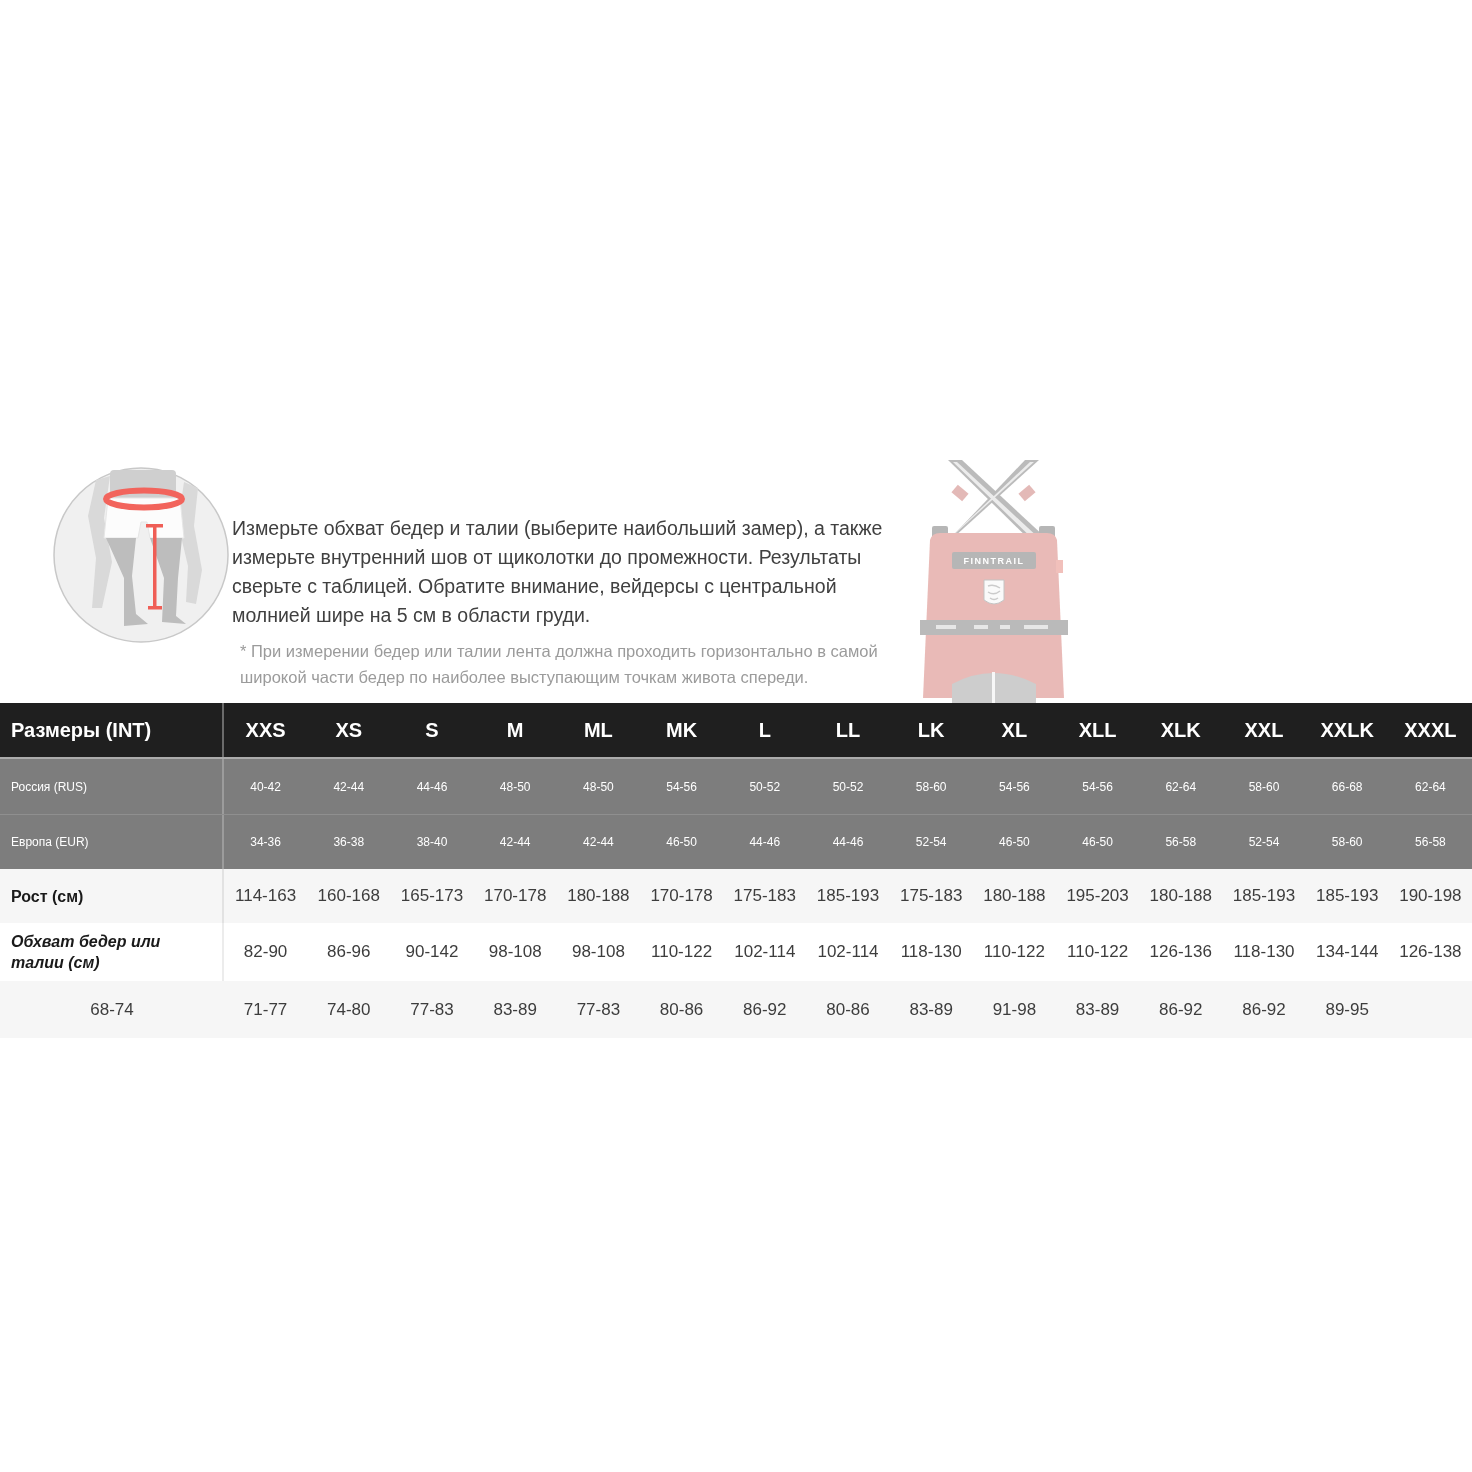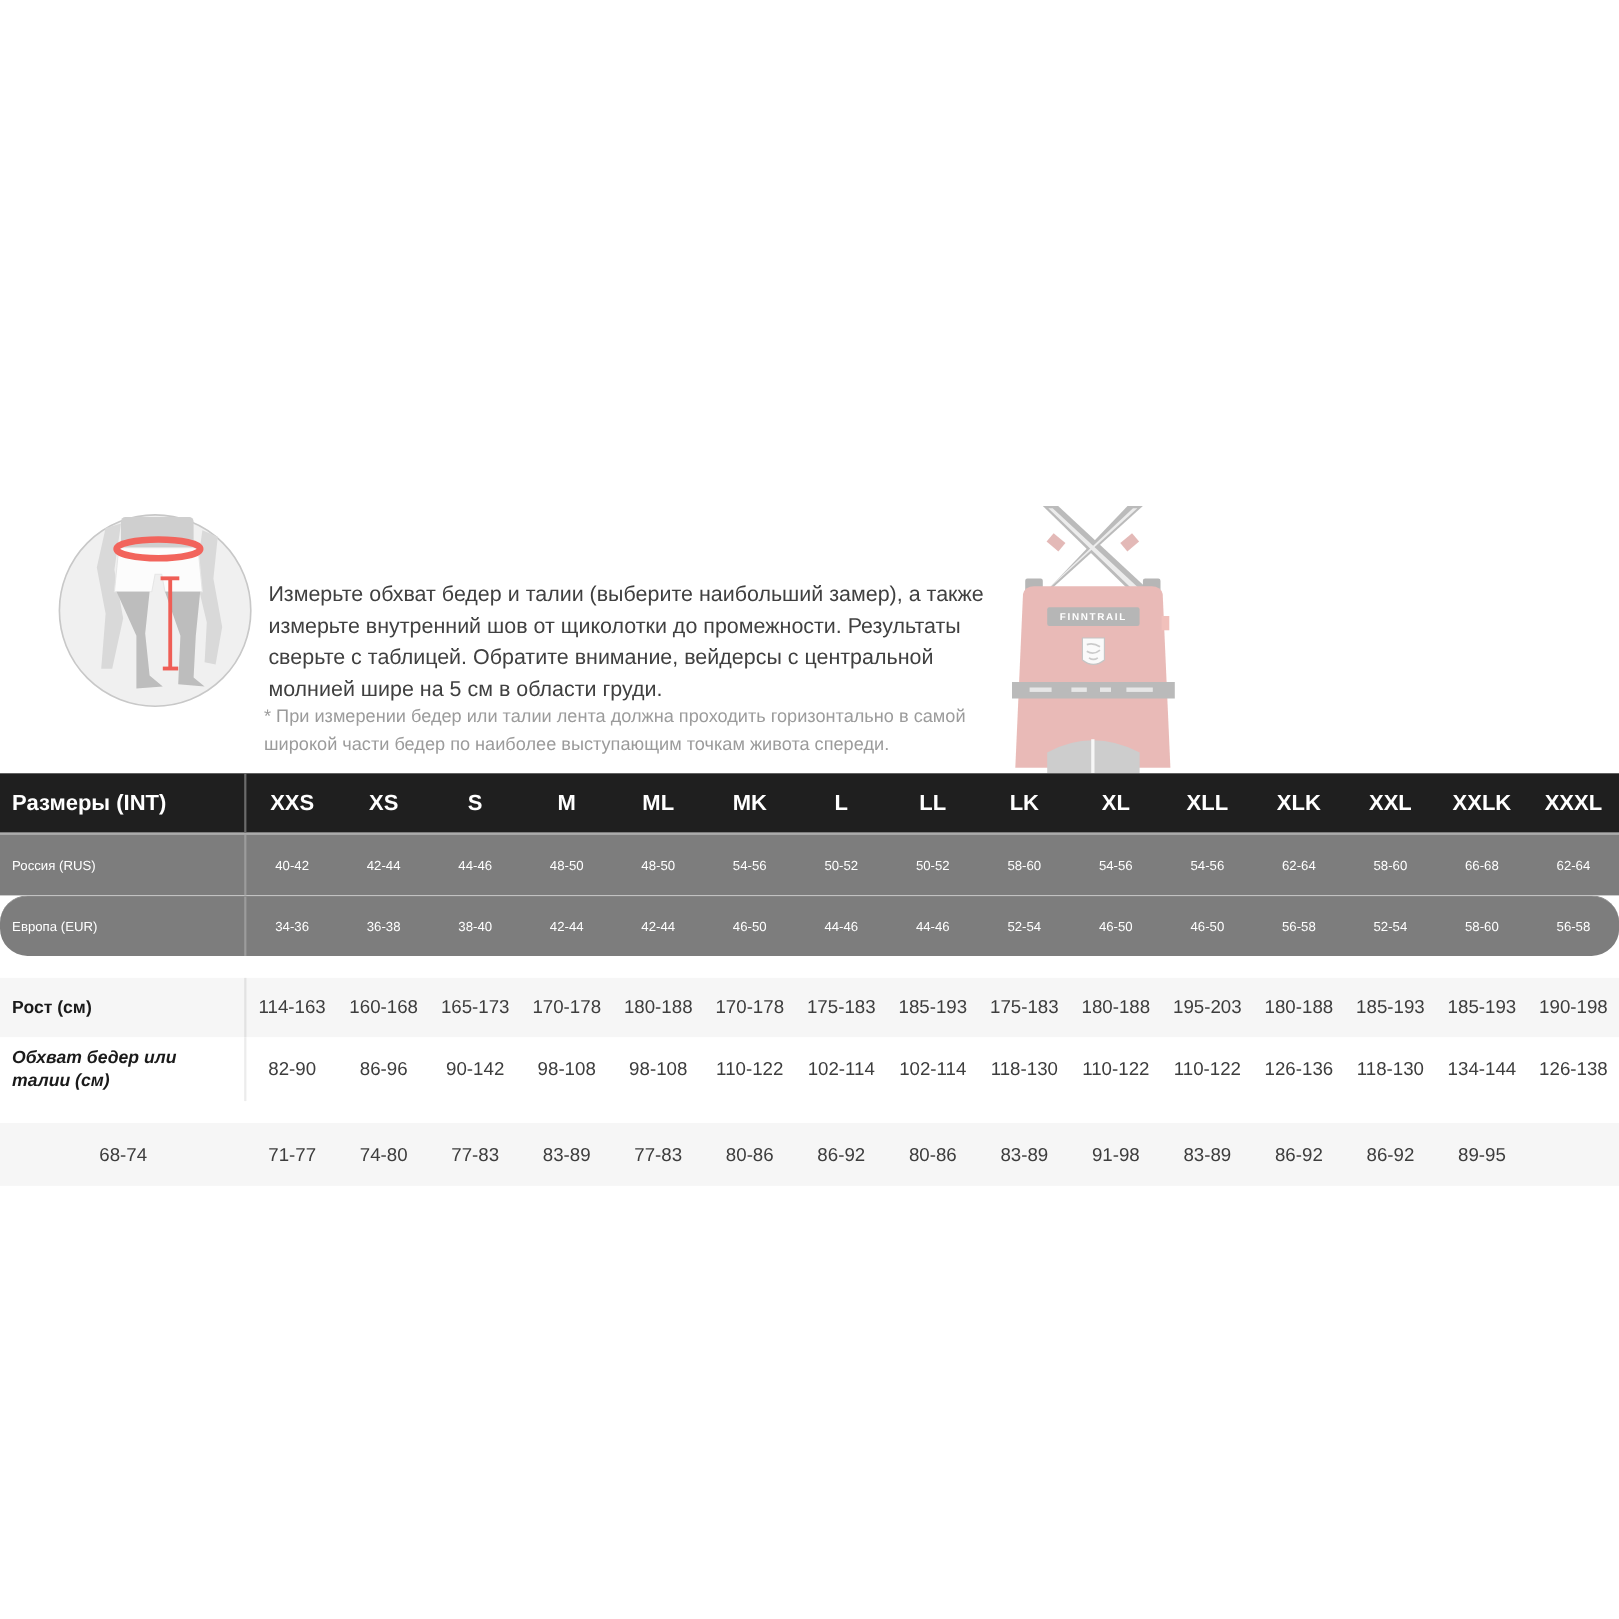--- a/index.html
+++ b/index.html
@@ -9,50 +9,50 @@
   }
   .page{position:absolute;inset:0;}
 
   
   .measure-circle{position:absolute;left:52px;top:466px;width:178px;height:178px;}
   .page-title{
     position:absolute;left:228px;top:468px;margin:0;
     font-size:28px;font-weight:800;color:#151515;letter-spacing:0.3px;
   }
   .desc{
-    position:absolute;left:228px;top:510px;width:652px;margin:16px;
+    position:absolute;left:228px;top:510px;width:652px;margin:4px;
     font-size:19.5px;line-height:29px;color:#404040;
   }
   .note{
     position:absolute;left:228px;top:626px;width:694px;margin:12px;
     font-size:16.5px;line-height:26px;color:#9b9b9b;
   }
   .waders{position:absolute;left:896px;top:460px;width:195px;height:243px;opacity:0.34;}
 
   
   .size-table{position:absolute;left:0;top:703px;width:1472px;}
   .t-row{display:grid;grid-template-columns:224px repeat(15,1fr);align-items:stretch;}
   .t-row:nth-child(1){height:54px;}
   .t-row:nth-child(2){height:55px;}
-  .t-row:nth-child(3){height:54px;border-radius:25px;}
+  .t-row:nth-child(3){height:54px;}
   .t-row:nth-child(4){height:54px;}
   .t-row:nth-child(5){height:58px;}
   .t-row:nth-child(6){height:57px;}
   .cell{display:flex;align-items:center;justify-content:center;text-align:center;}
   .cell.label{justify-content:flex-start;text-align:left;padding-left:11px;padding-right:44px;}
 
   .r-header{background:#1f1f1f;color:#ffffff;font-weight:bold;font-size:20px;}
   .r-header .label{font-size:20px;border-right:2px solid #6b6b6b;}
 
   .r-gray{background:#7d7d7d;color:#ffffff;font-size:12px;}
   .r-gray .label{border-right:2px solid #9c9c9c;}
   .r-header + .r-gray{border-top:2px solid #ababab;}
   .r-gray + .r-gray{border-top:1px solid #8f8f8f;}
 
-  .r-light{background:#f6f6f6;color:#3d3d3d;font-size:17px;margin-top:20px;}
+  .r-light{background:#f6f6f6;color:#3d3d3d;font-size:17px;}
   .r-white{background:#ffffff;color:#3d3d3d;font-size:17px;}
   .r-light .label,.r-white .label{
     font-weight:bold;color:#1a1a1a;font-size:16px;line-height:21px;
   }
   .r-light .label{border-right:2px solid #e2e2e2;}
   .r-white .label{border-right:2px solid #ececec;font-style:italic;}
 </style>
 </head>
 <body>
 

